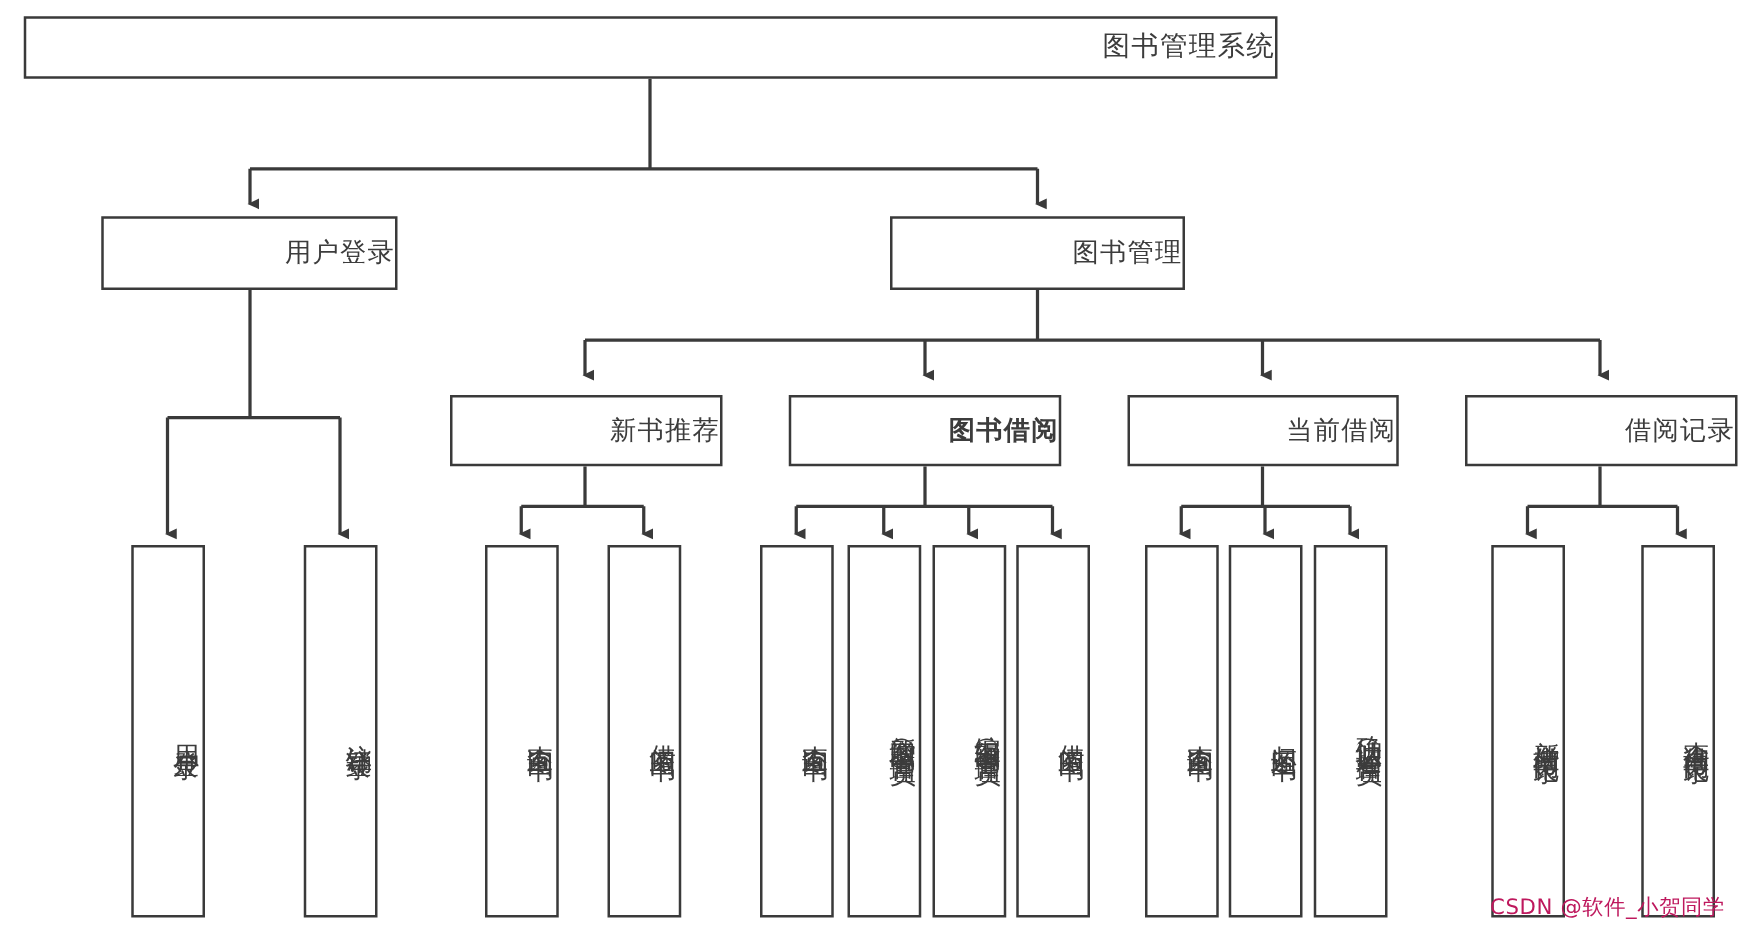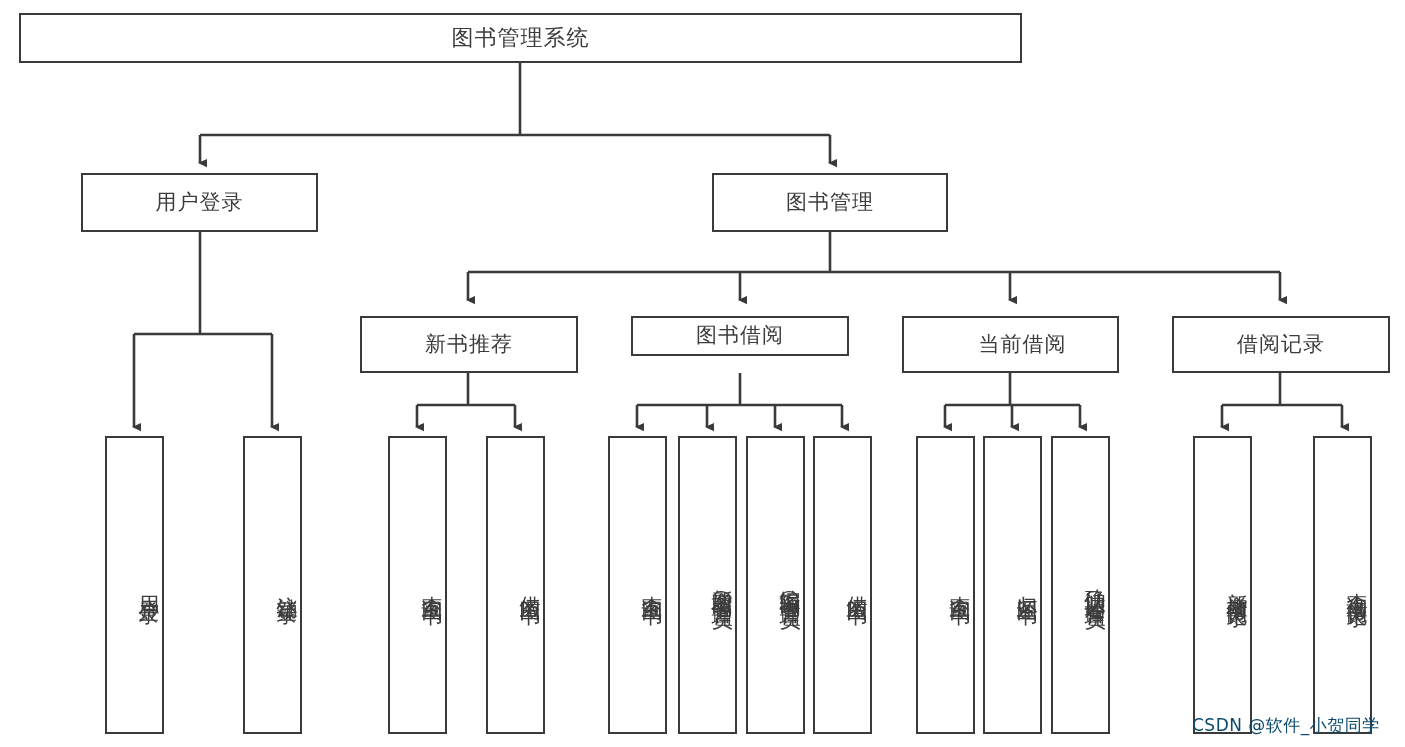--- a/index.html
+++ b/index.html
@@ -27,21 +27,21 @@
     height: 747px;
     pointer-events: none;
   }
   .node {
     position: absolute;
     box-sizing: border-box;
     border: 2px solid #3a3a3a;
     background: #ffffff;
     display: flex;
     align-items: center;
-    justify-content: center;
+    justify-content: flex-end;
     text-align: center;
     color: #3c3c3c;
   }
   .node.horiz {
     font-size: 21px;
     line-height: 1.2;
     letter-spacing: 1px;
   }
   .node.root {
     font-size: 22px;
@@ -58,21 +58,21 @@
   }
   .node.vert .vlabel {
     writing-mode: vertical-rl;
     text-orientation: upright;
     white-space: normal;
     display: block;
   }
   .watermark {
     position: absolute;
     font-size: 17px;
-    color: #0c4a6e;
+    color: #be185d;
     letter-spacing: 0.5px;
     white-space: nowrap;
     font-family: "DejaVu Sans", "Liberation Sans", sans-serif;
   }
 </style>
 </head>
 <body>
 
 <div id="canvas">
 
@@ -133,21 +133,21 @@
   <div class="node horiz" style="left:81px; top:173px; width:237px; height:59px;">
     <span>用户登录</span>
   </div>
   <div class="node horiz" style="left:360px; top:316px; width:218px; height:57px;">
     <span>新书推荐</span>
   </div>
 
   <div class="node horiz" style="left:712px; top:173px; width:236px; height:59px;">
     <span>图书管理</span>
   </div>
-  <div class="node horiz" style="left:631px; top:316px; width:218px; height:40px;">
+  <div class="node horiz" style="left:631px; top:316px; width:218px; height:57px;font-weight:bold;">
     <span>图书借阅</span>
   </div>
   <div class="node horiz" style="left:902px; top:316px; width:217px; height:57px;padding-left:24px;">
     <span>当前借阅</span>
   </div>
   <div class="node horiz" style="left:1172px; top:316px; width:218px; height:57px;">
     <span>借阅记录</span>
   </div>
 
   <div class="node vert" style="left:105px; top:436px; width:59px; height:298px;">

